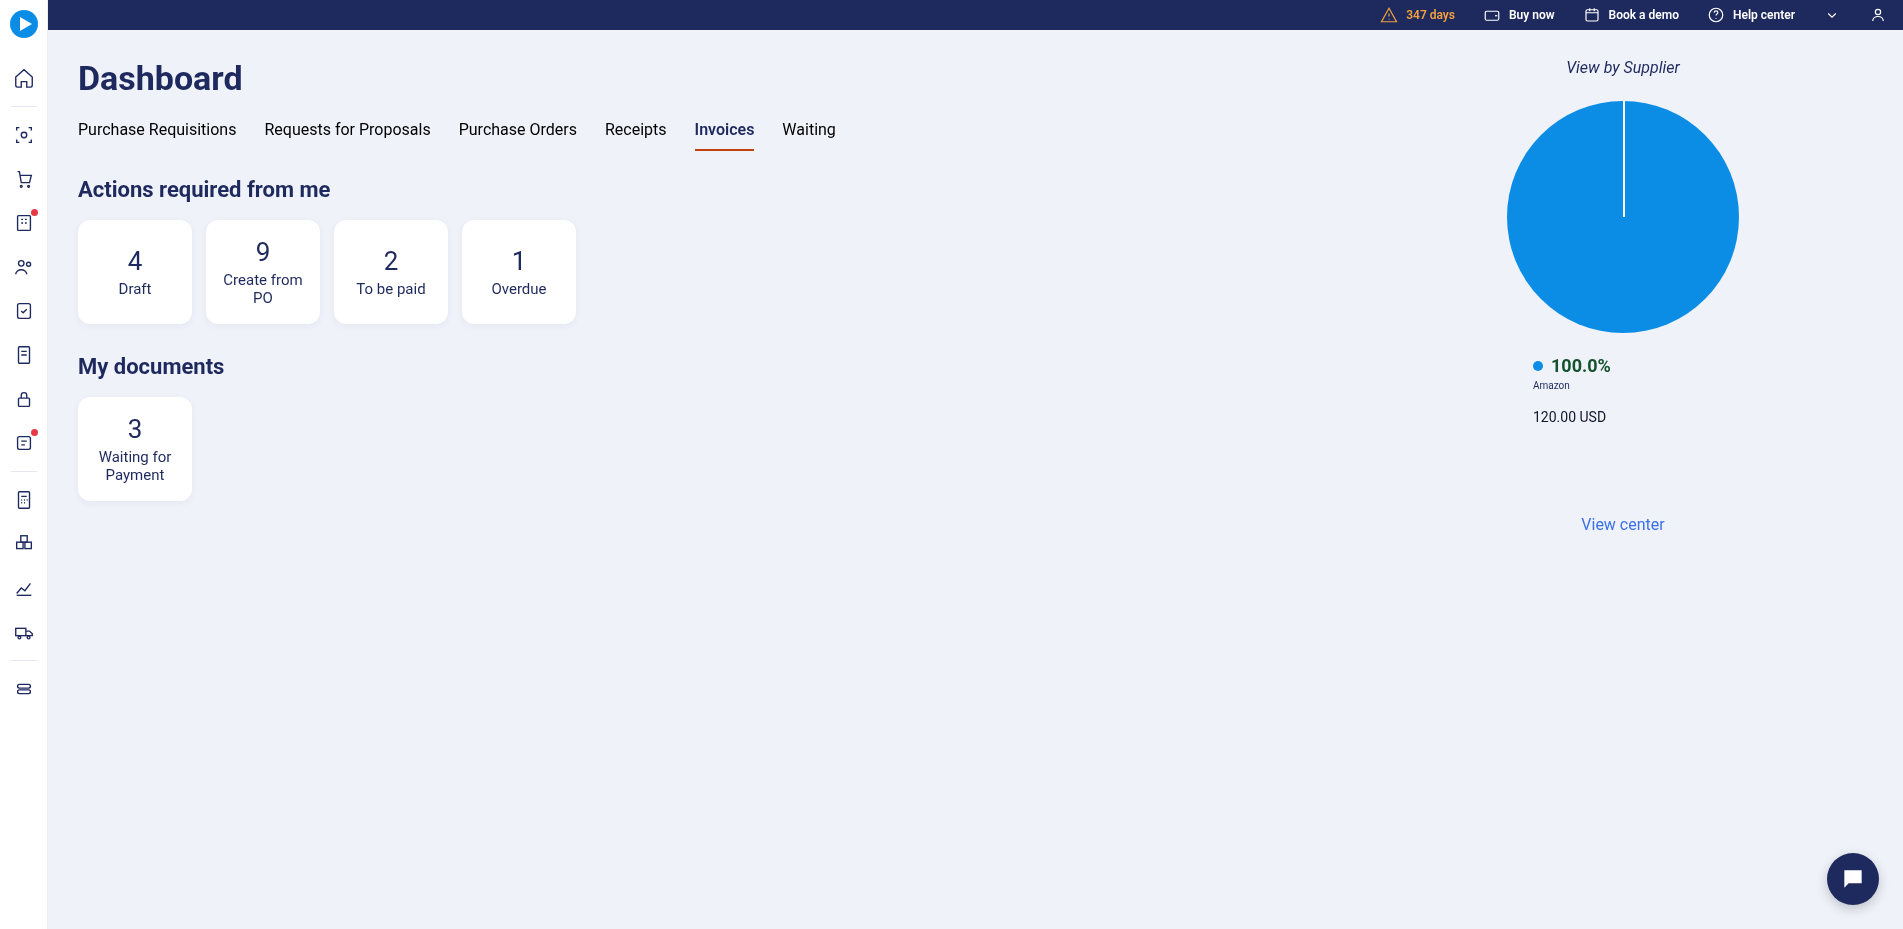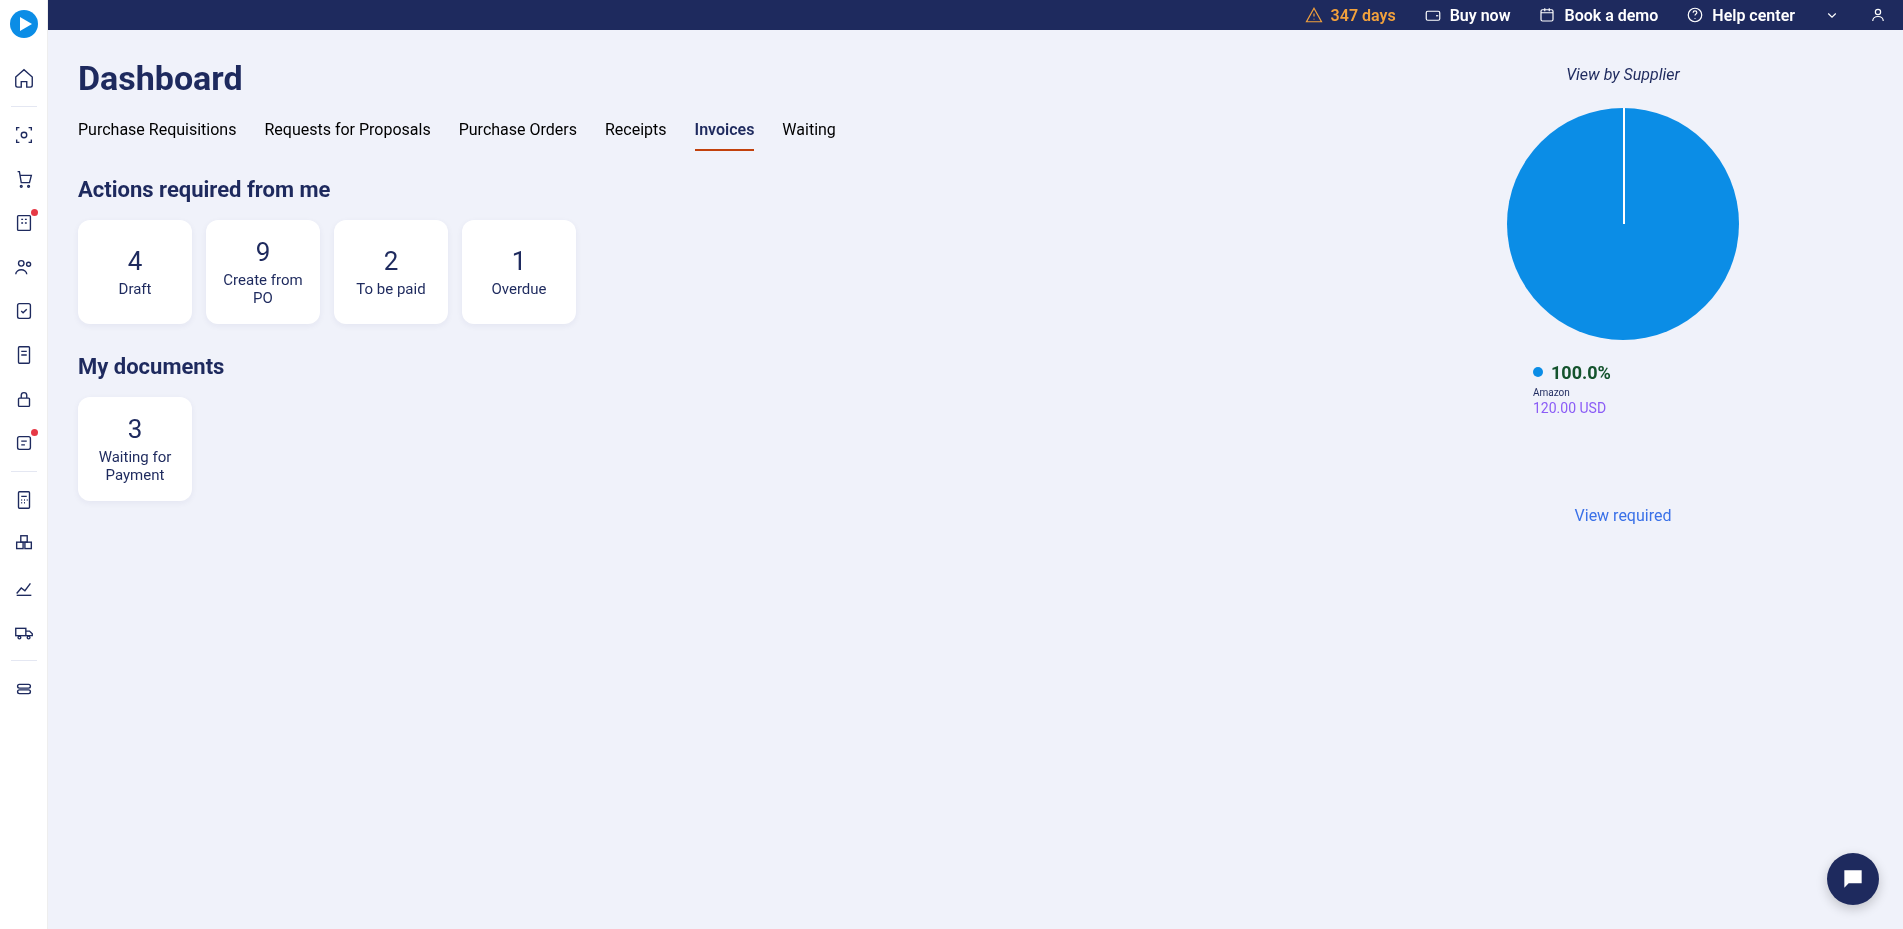--- a/index.html
+++ b/index.html
@@ -54,30 +54,29 @@
 .main { flex:1; display:flex; flex-direction:column; }
 .topbar {
   height:30px;
   background:#1e2a5e;
   display:flex;
   align-items:center;
   justify-content:flex-end;
   padding: 0 16px;
   gap:28px;
   color:#fff;
-  font-size:16px;
+  font-size:12px;
 }
 .topbar .warn { color:#f2a13c; display:flex;align-items:center;gap:6px;}
 .topbar .tb-item { display:flex;align-items:center;gap:8px;cursor:pointer;font-weight:600;}
 .topbar svg { width:18px;height:18px;stroke:currentColor;fill:none;stroke-width:1.6;}
 .content {
   padding: 28px 30px;
   display:flex;
   gap: 20px;
-  align-items: center;
 }
 .left-col { flex:1; }
 h1.page-title { font-size:34px;font-weight:700;color:#1e2a5e;margin-bottom:22px;}
 .tabs { display:flex; gap:28px; border-bottom:none; margin-bottom:26px;}
 .tab {
   font-size:16px; color:#000000; padding-bottom:10px; cursor:pointer;
 }
 .tab.active { color:#1e2a5e; font-weight:600; border-bottom:2px solid #c2410c;}
 h2.section { font-size:22px;font-weight:700;color:#1e2a5e;margin-bottom:18px;}
 .cards { display:flex; gap:14px; margin-bottom:30px;}
@@ -99,21 +98,21 @@
   width:232px;height:232px;border-radius:50%;
   background:#0b8de6;position:relative;
 }
 .pie::after{
   content:"";position:absolute;top:0;left:50%;width:2px;height:116px;background:#fff;
 }
 .legend { text-align:left; padding-left:140px;}
 .legend-row { display:flex;align-items:center;gap:8px;font-size:18px;font-weight:700;color:#14532d;}
 .legend-dot { width:10px;height:10px;border-radius:50%;background:#0b8de6;display:inline-block;}
 .legend-name { font-size:10px;color:#1e2a5e;margin-top:4px;font-weight:400;}
-.legend-val { font-size:14px;color:#8b5cf6;margin-top:2px;}
+.legend-val { font-size:14px;color:#0f172a;margin-top:18px;}
 .view-details { margin-top:90px;text-align:center;}
 .view-details a { color:#3a71e8;font-size:16px;text-decoration:none;cursor:pointer;}
 .chat-fab {
   position:fixed;right:24px;bottom:24px;
   width:52px;height:52px;border-radius:50%;
   background:#1e2a5e;display:flex;align-items:center;justify-content:center;
   cursor:pointer;box-shadow:0 4px 12px rgba(0,0,0,0.2);
 }
 .chat-fab svg{width:26px;height:26px;fill:#fff;}
 </style>
@@ -310,21 +309,21 @@
         </div>
         <div class="legend">
           <div class="legend-row">
             <span class="legend-dot"></span>
             <span>100.0%</span>
           </div>
           <div class="legend-name">Amazon</div>
           <div class="legend-val">120.00 USD</div>
         </div>
         <div class="view-details">
-          <a>View required</a>
+          <a>View center</a>
         </div>
       </div>
     </div>
   </div>
 </div>
 
 <div class="chat-fab">
   <svg viewBox="0 0 24 24">
       <path d="M4 4h16v12H8l-4 4z"></path>
     </svg>

